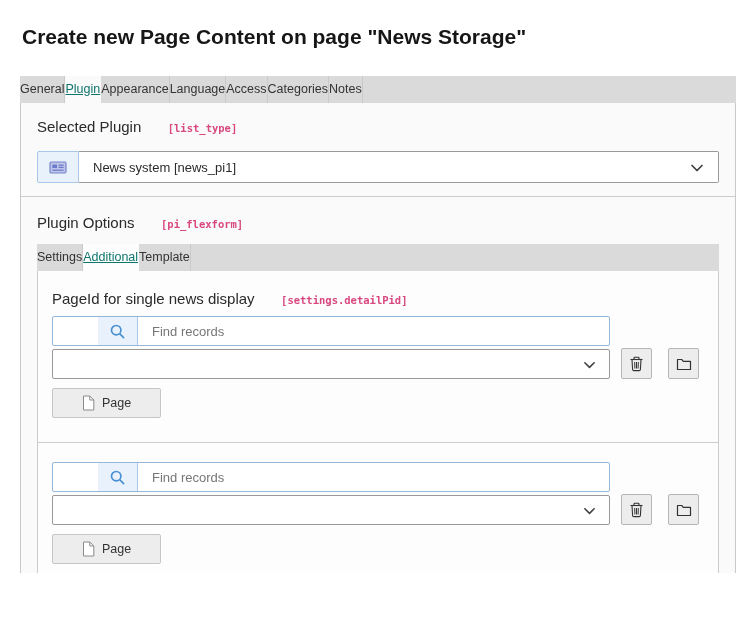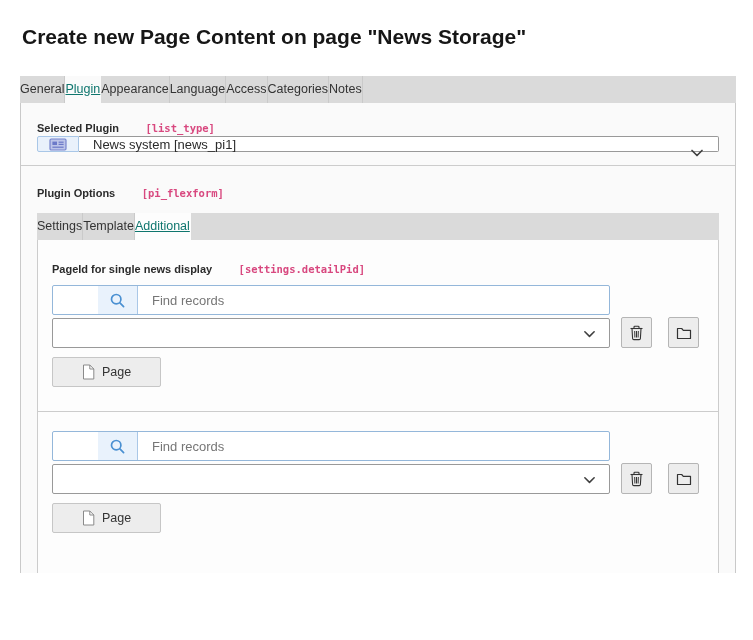--- a/index.html
+++ b/index.html
@@ -28,28 +28,28 @@
   .tabbar.sub  .tab.active { background: #fdfdfd; }
 
   
   .panel {
     background: #fafafa;
     border: 1px solid #c9c9c9; border-top: none;
     padding: 16px; min-height: 600px;
   }
 
   .label-row { line-height: 15px; }
-  .flabel { font-size: 11px; font-weight: bold; color: #2b2b2b; }
+  .flabel { font-size: 15px; font-weight: normal; color: #2b2b2b; }
   .fcode {
     font-family: "DejaVu Sans Mono", monospace;
     font-size: 10.5px; font-weight: bold; color: #d8487f; margin-left: 22px;
   }
 
   
-  .big-select-group { display: flex; height: 16px; }
+  .big-select-group { display: flex; margin-top: 15px; height: 32px; }
   .select-addon {
     width: 42px; background: #e9f1fb;
     border: 1px solid #a9c7e7; border-radius: 2px 0 0 2px;
     display: flex; align-items: center; justify-content: center;
   }
   .big-select {
     flex: 1; background: #fff; border: 1px solid #999; border-left: none;
     border-radius: 0 2px 2px 0; position: relative;
     display: flex; align-items: center; padding-left: 14px;
     font-size: 13px; color: #2b2b2b; cursor: pointer;
@@ -157,22 +157,22 @@
 
       <div class="section">
         <div class="label-row">
           <span class="flabel">Plugin Options</span>
           <code class="fcode">[pi_flexform]</code>
         </div>
 
         <div class="subtab-wrap">
           <div class="tabbar sub">
               <div class="tab">Settings</div>
+              <div class="tab active">Additional</div>
               <div class="tab">Template</div>
-              <div class="tab active">Additional</div>
             </div>
           <div class="subpanel">
             <div>
                 <div class="field-group">
     <div class="label-row">
       <span class="flabel">PageId for single news display</span>
       <code class="fcode">[settings.detailPid]</code>
     </div>
 
     <div class="search-group">

